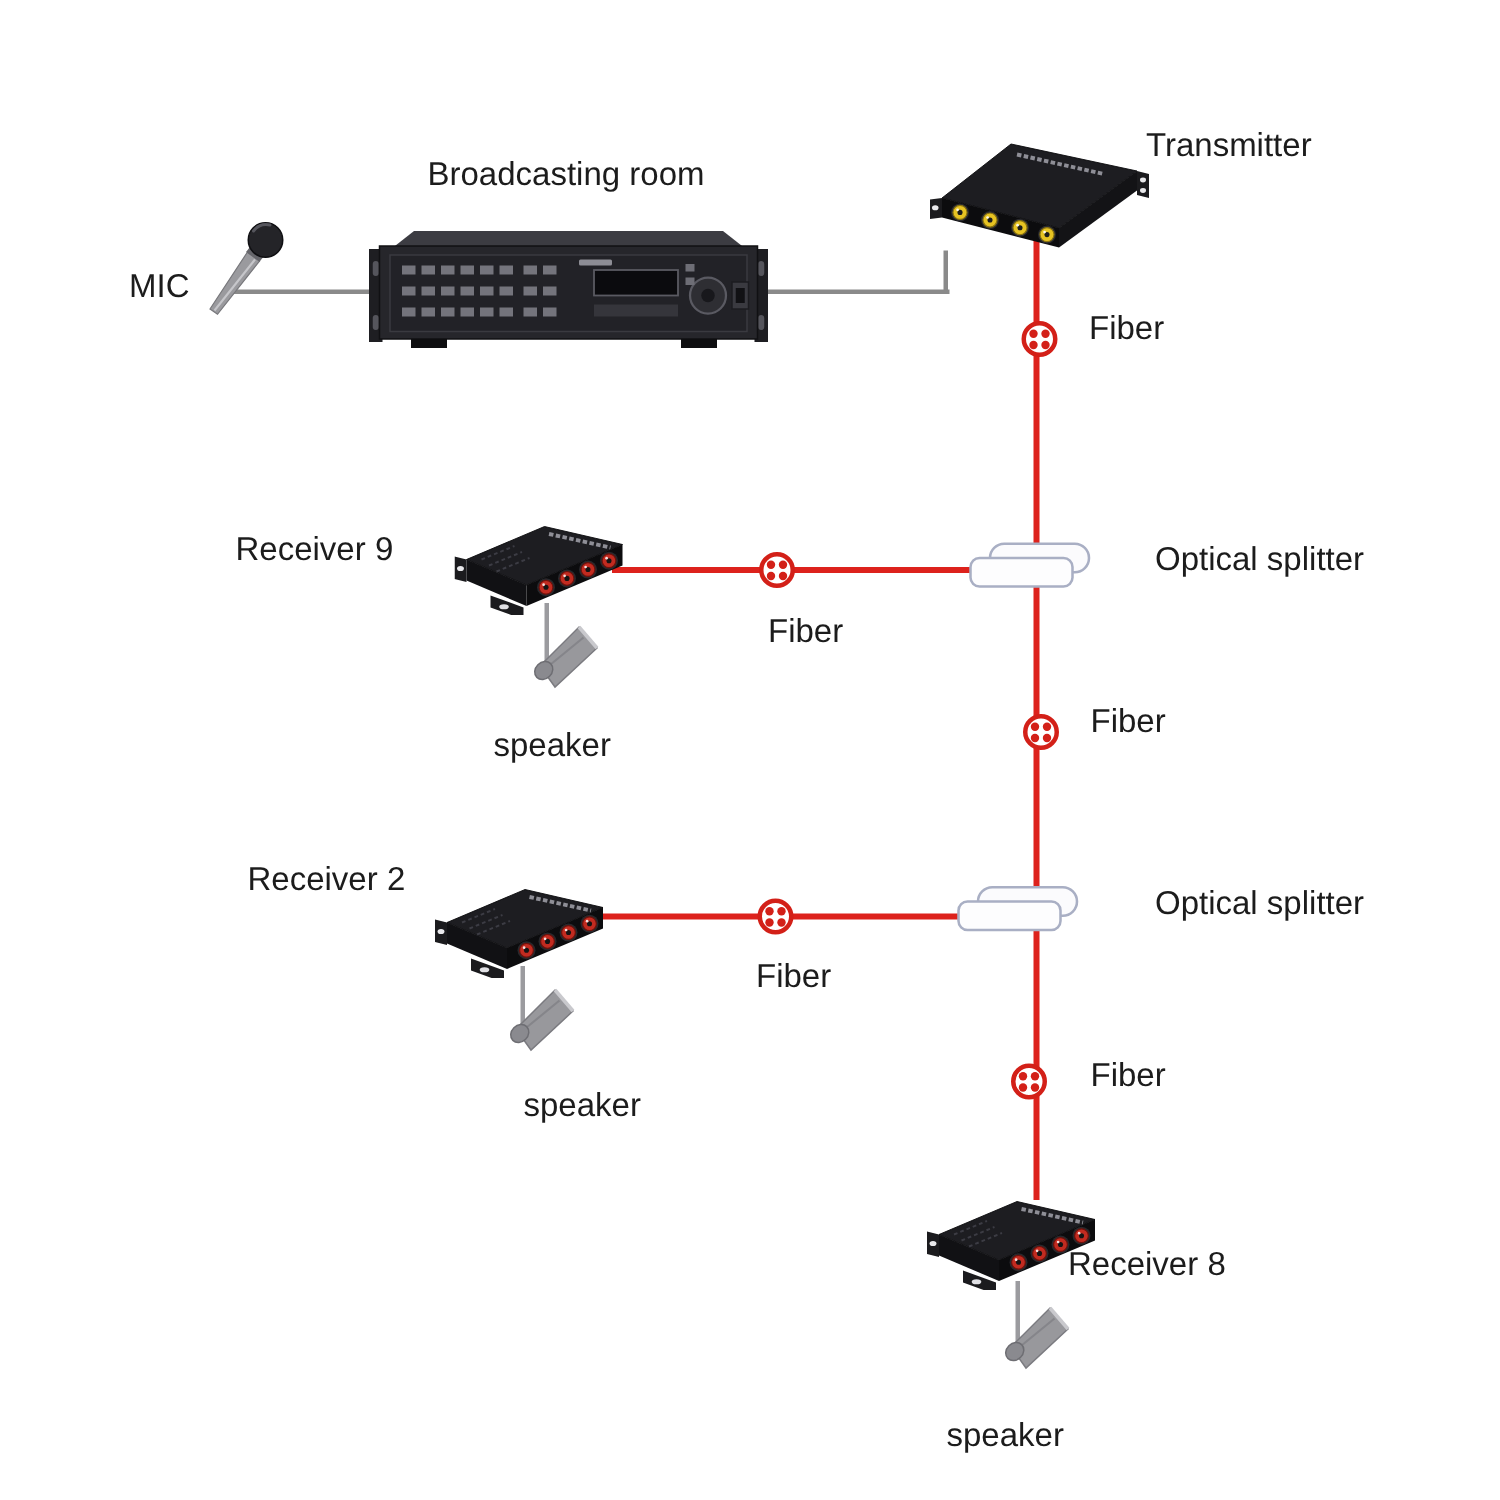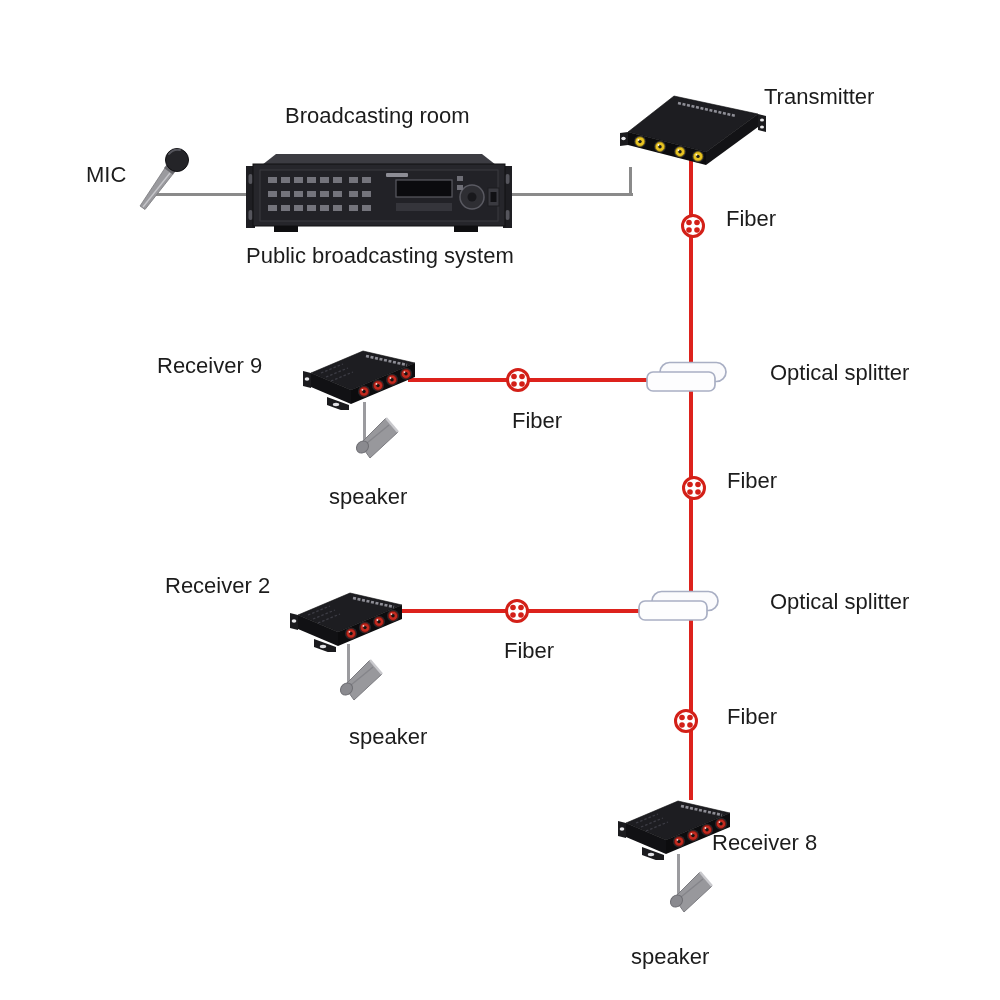--- a/index.html
+++ b/index.html
@@ -227,22 +227,21 @@
       <use href="#sym-fiber"></use>
     </svg>
   <svg class="fiber" style="left:503px;top:597px" width="28" height="28">
       <use href="#sym-fiber"></use>
     </svg>
   <svg class="fiber" style="left:672px;top:707px" width="28" height="28">
       <use href="#sym-fiber"></use>
     </svg>
 
   <div class="lbl" style="left:285px;top:104px">Broadcasting room</div>
-  <div class="lbl" style="left:86px;top:163px">MIC</div>
-  <div class="lbl" style="left:246px;top:244px">Public broadcasting system</div>
+  <div class="lbl" style="left:86px;top:179px">MIC</div>
   <div class="lbl" style="left:764px;top:85px">Transmitter</div>
   <div class="lbl" style="left:726px;top:207px">Fiber</div>
   <div class="lbl" style="left:157px;top:354px">Receiver 9</div>
   <div class="lbl" style="left:770px;top:361px">Optical splitter</div>
   <div class="lbl" style="left:512px;top:409px">Fiber</div>
   <div class="lbl" style="left:727px;top:469px">Fiber</div>
   <div class="lbl" style="left:329px;top:485px">speaker</div>
   <div class="lbl" style="left:165px;top:574px">Receiver 2</div>
   <div class="lbl" style="left:770px;top:590px">Optical splitter</div>
   <div class="lbl" style="left:504px;top:639px">Fiber</div>

